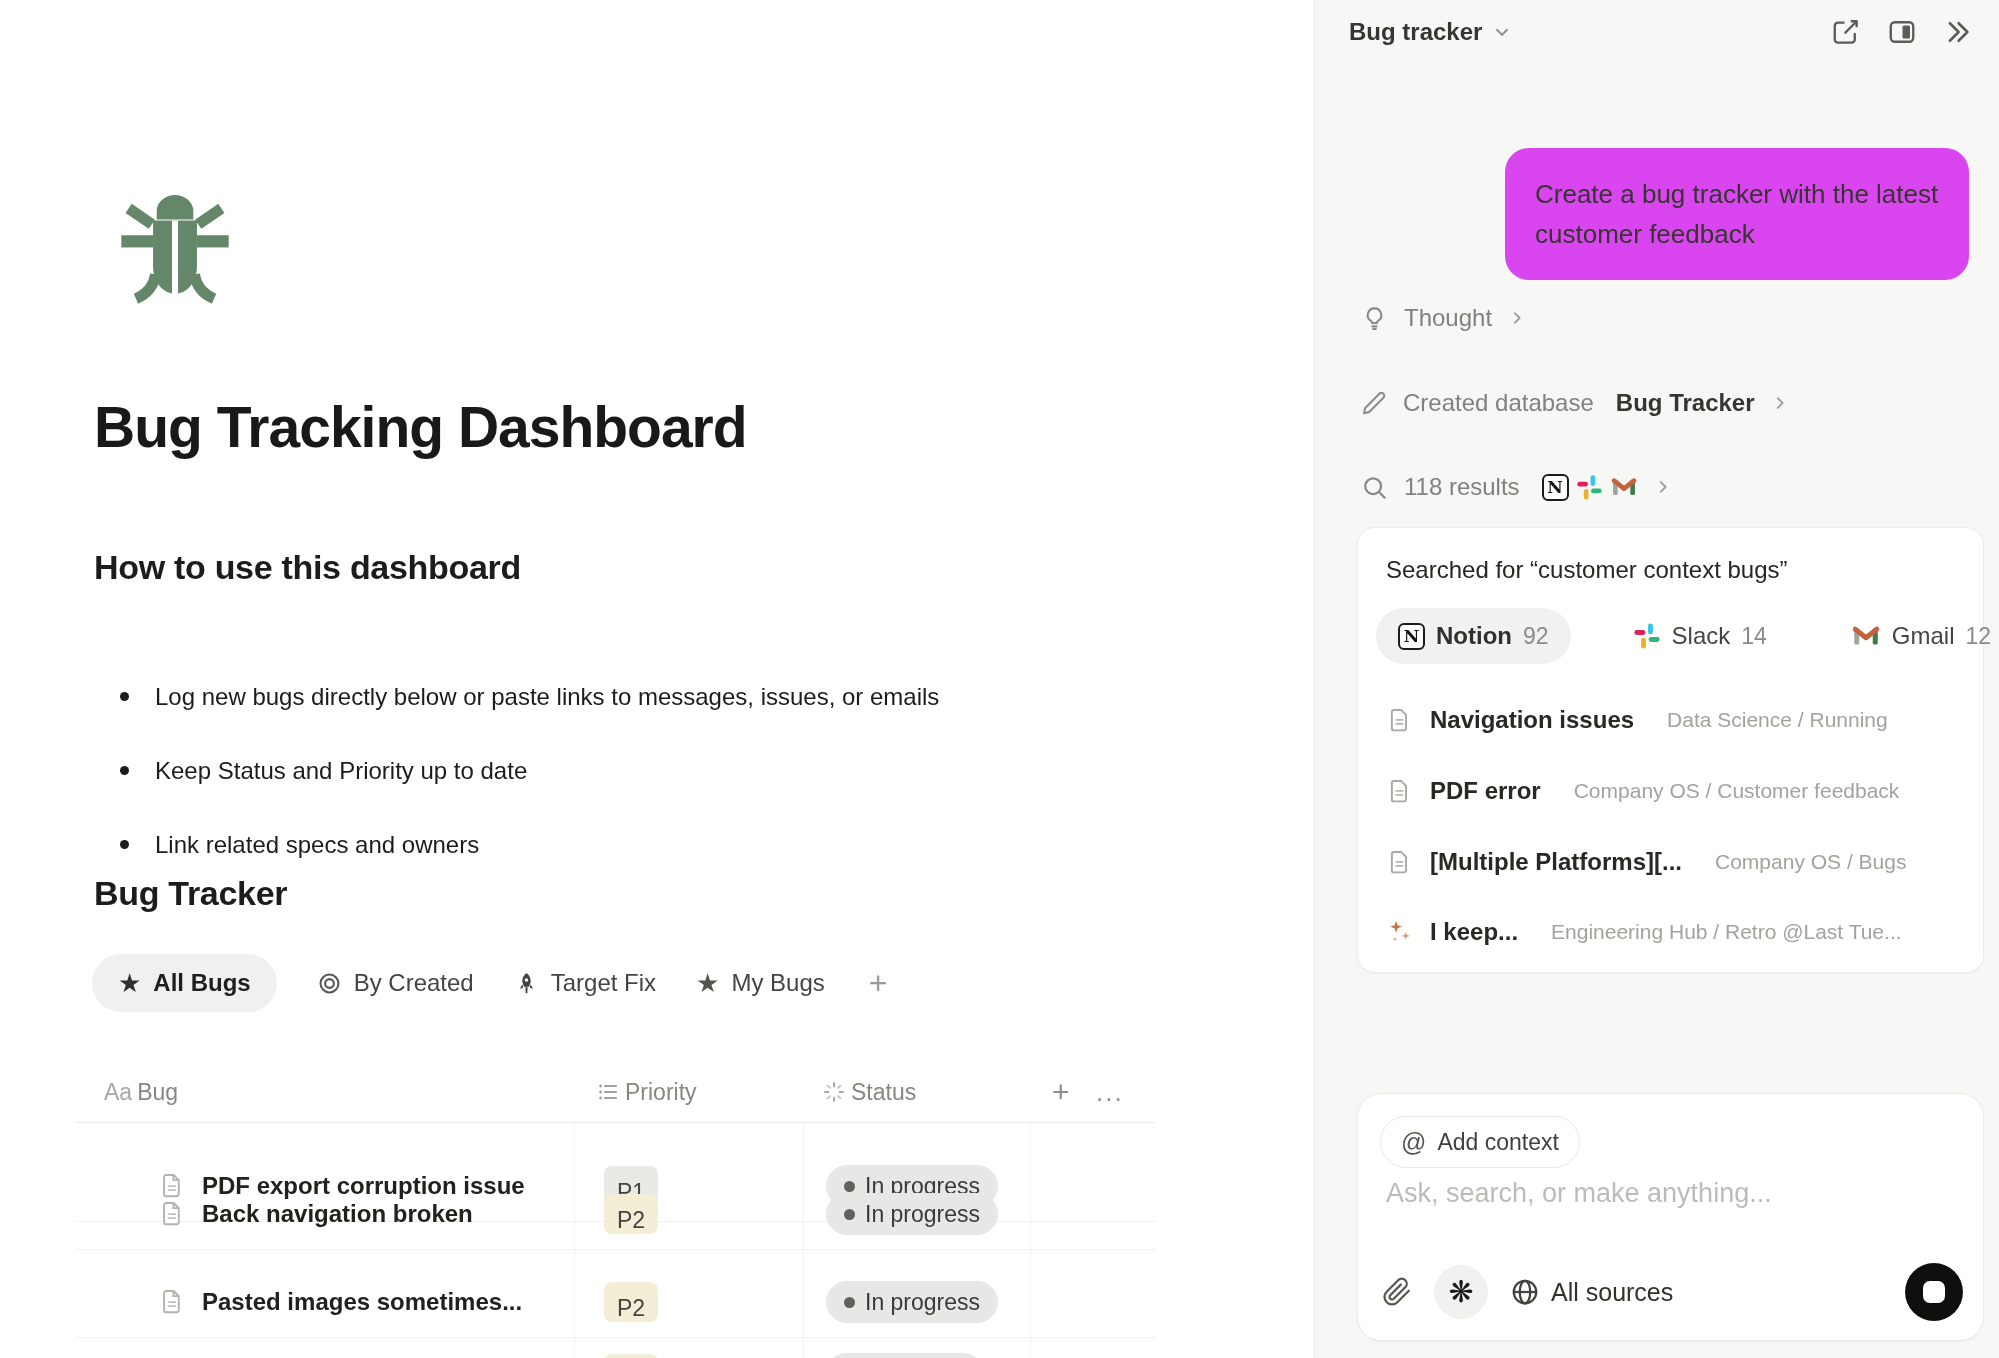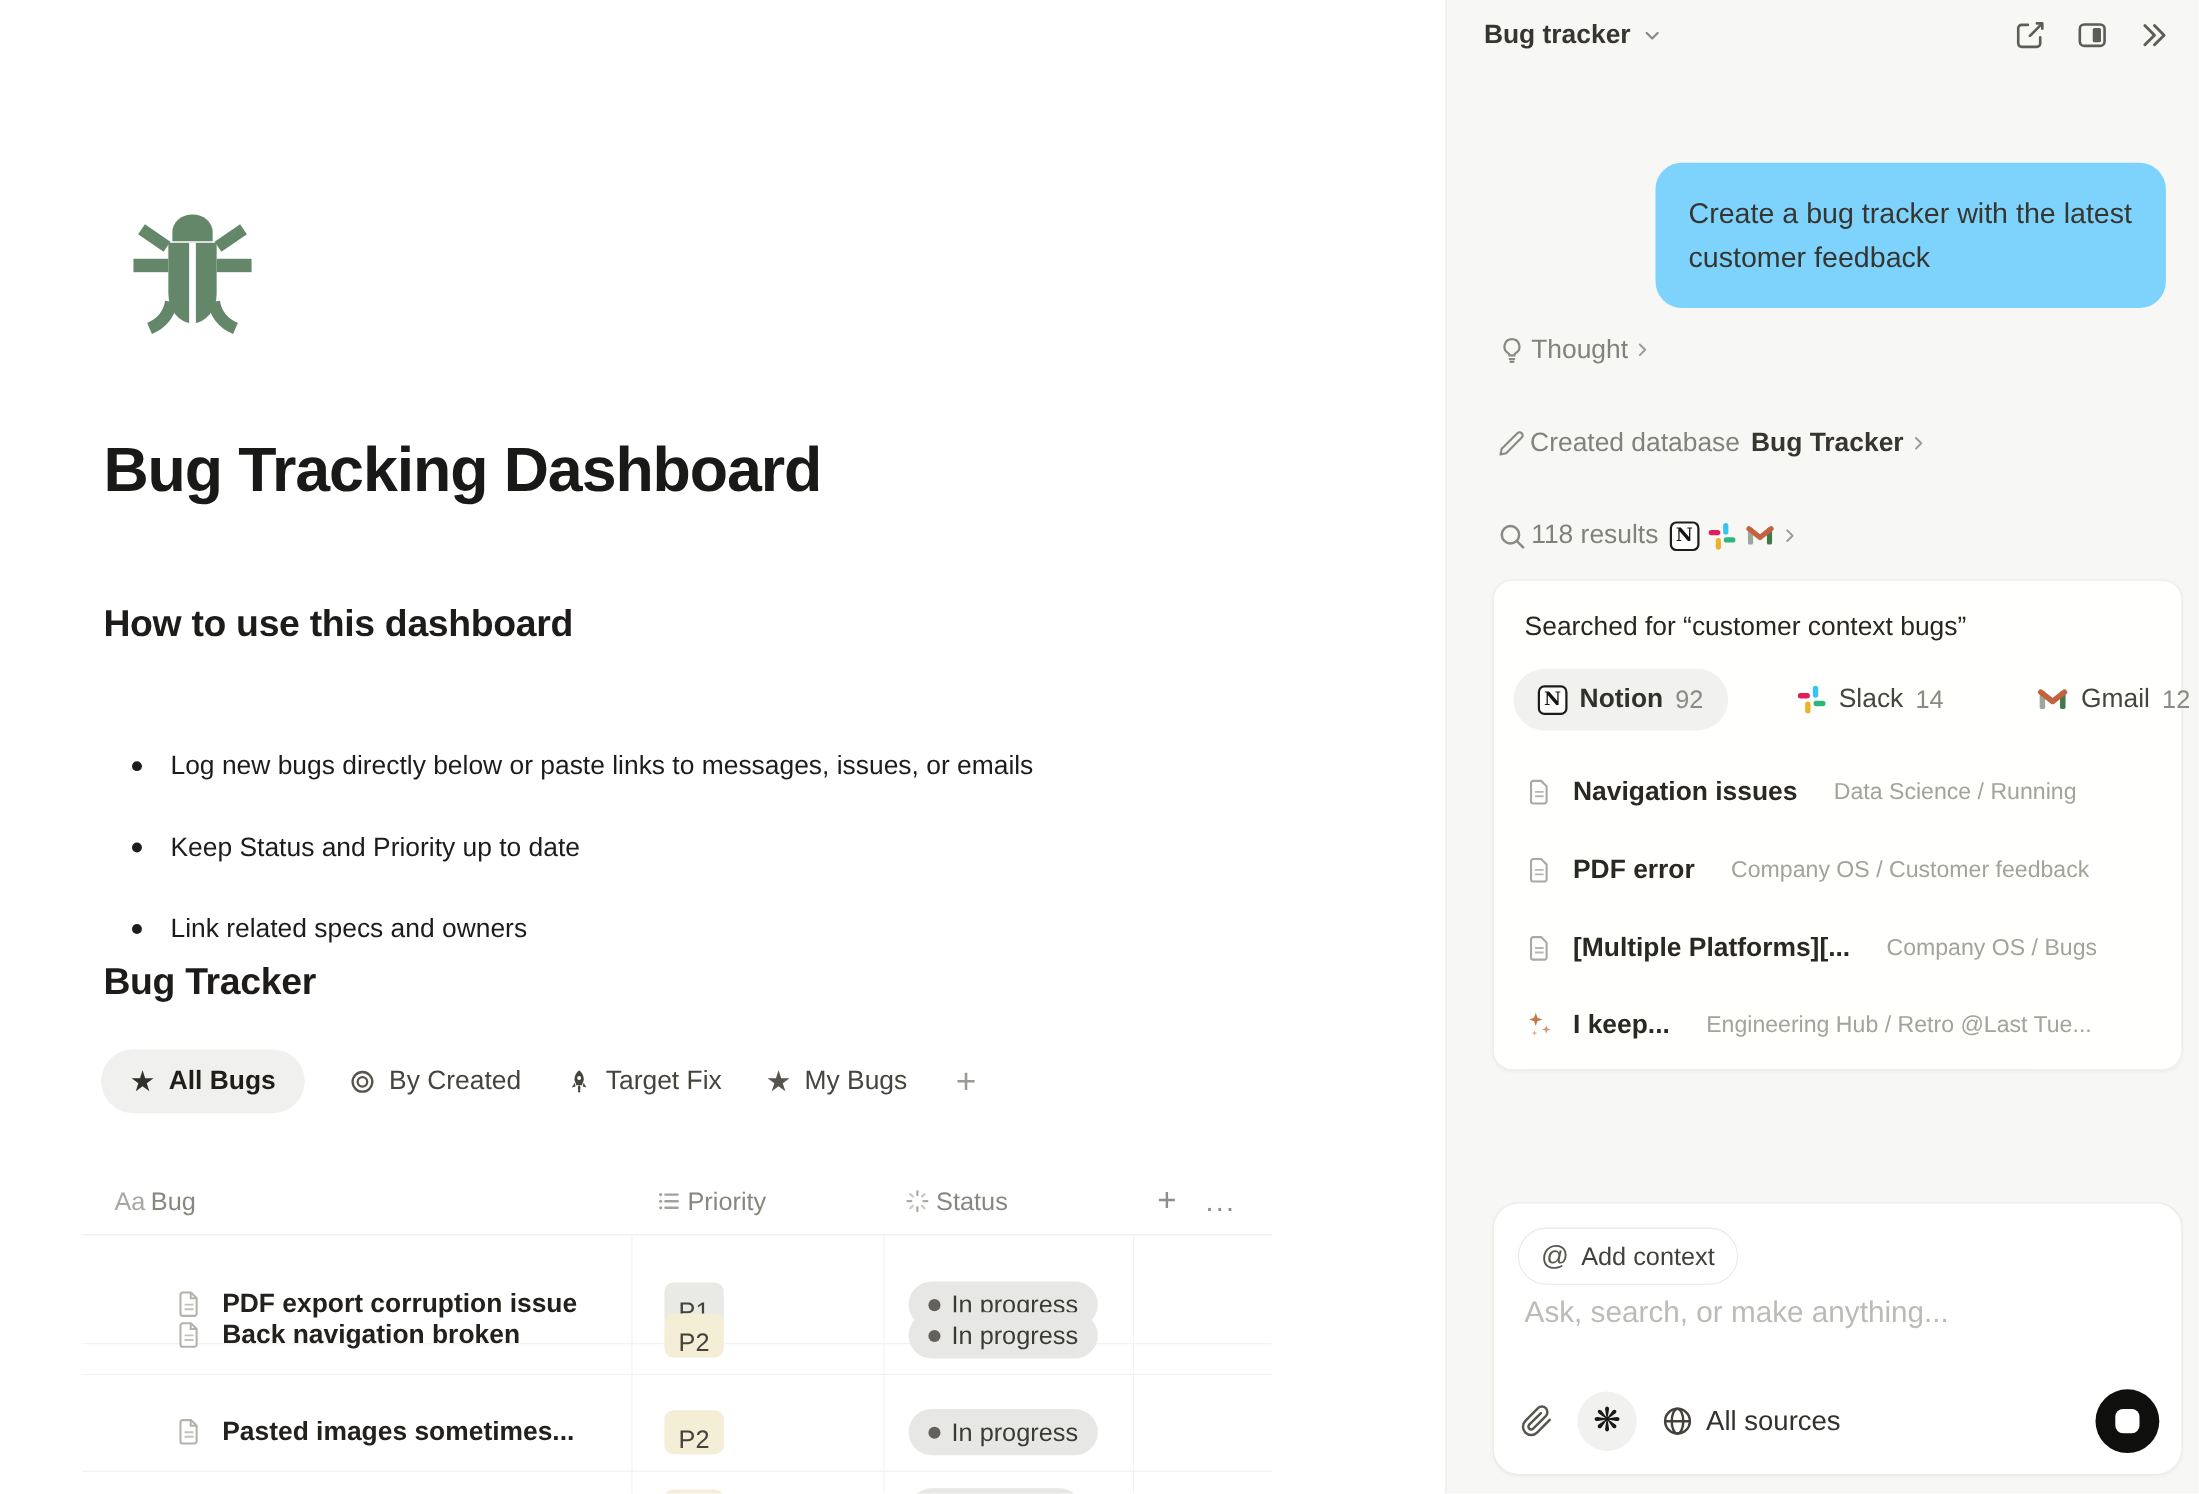--- a/index.html
+++ b/index.html
@@ -53,24 +53,24 @@
   
   .ai-panel { position:absolute; left:1314px; top:0; width:685px; height:1358px;
               background:#f7f7f5; border-left:1px solid #e9e9e7; }
   .panel-header { position:absolute; left:0; top:0; width:100%; height:64px;
                   display:flex; align-items:center; padding:0 26px 0 34px; }
   .panel-title-wrap { display:flex; align-items:center; gap:10px; cursor:pointer; }
   .panel-title { font-size:24px; font-weight:600; color:#37352f; }
   .header-actions { margin-left:auto; display:flex; align-items:center; gap:26px; }
   .hicon { width:30px; height:30px; cursor:pointer; }
 
-  .user-bubble { position:absolute; top:148px; right:30px; width:464px; background:#7dd3fc;
+  .user-bubble { position:absolute; top:148px; right:30px; width:464px; background:#d946ef;
                  border-radius:24px; padding:26px 30px; font-size:26px; line-height:40px; color:#37352f; }
 
-  .step-row { position:absolute; left:46px; height:44px; display:flex; align-items:center; gap:4px; cursor:pointer; }
+  .step-row { position:absolute; left:46px; height:44px; display:flex; align-items:center; gap:16px; cursor:pointer; }
   .step-label { font-size:24px; color:#82817b; white-space:nowrap; }
   .step-value { font-size:24px; font-weight:600; color:#37352f; margin-left:6px; white-space:nowrap; }
   .step-logos { display:flex; align-items:center; gap:7px; margin-left:6px; }
 
   .notion-box { width:27px; height:27px; background:#fff; border:2px solid #1c1c1a; border-radius:6px;
                 display:flex; align-items:center; justify-content:center;
                 font-family:"DejaVu Serif",serif; font-weight:700; font-size:17px; color:#141412; }
 
   .search-card { position:absolute; left:42px; top:527px; width:627px; height:446px; background:#fffffe;
                  border:1px solid #ececea; border-radius:18px; box-shadow:0 1px 3px rgba(0,0,0,.04); }

